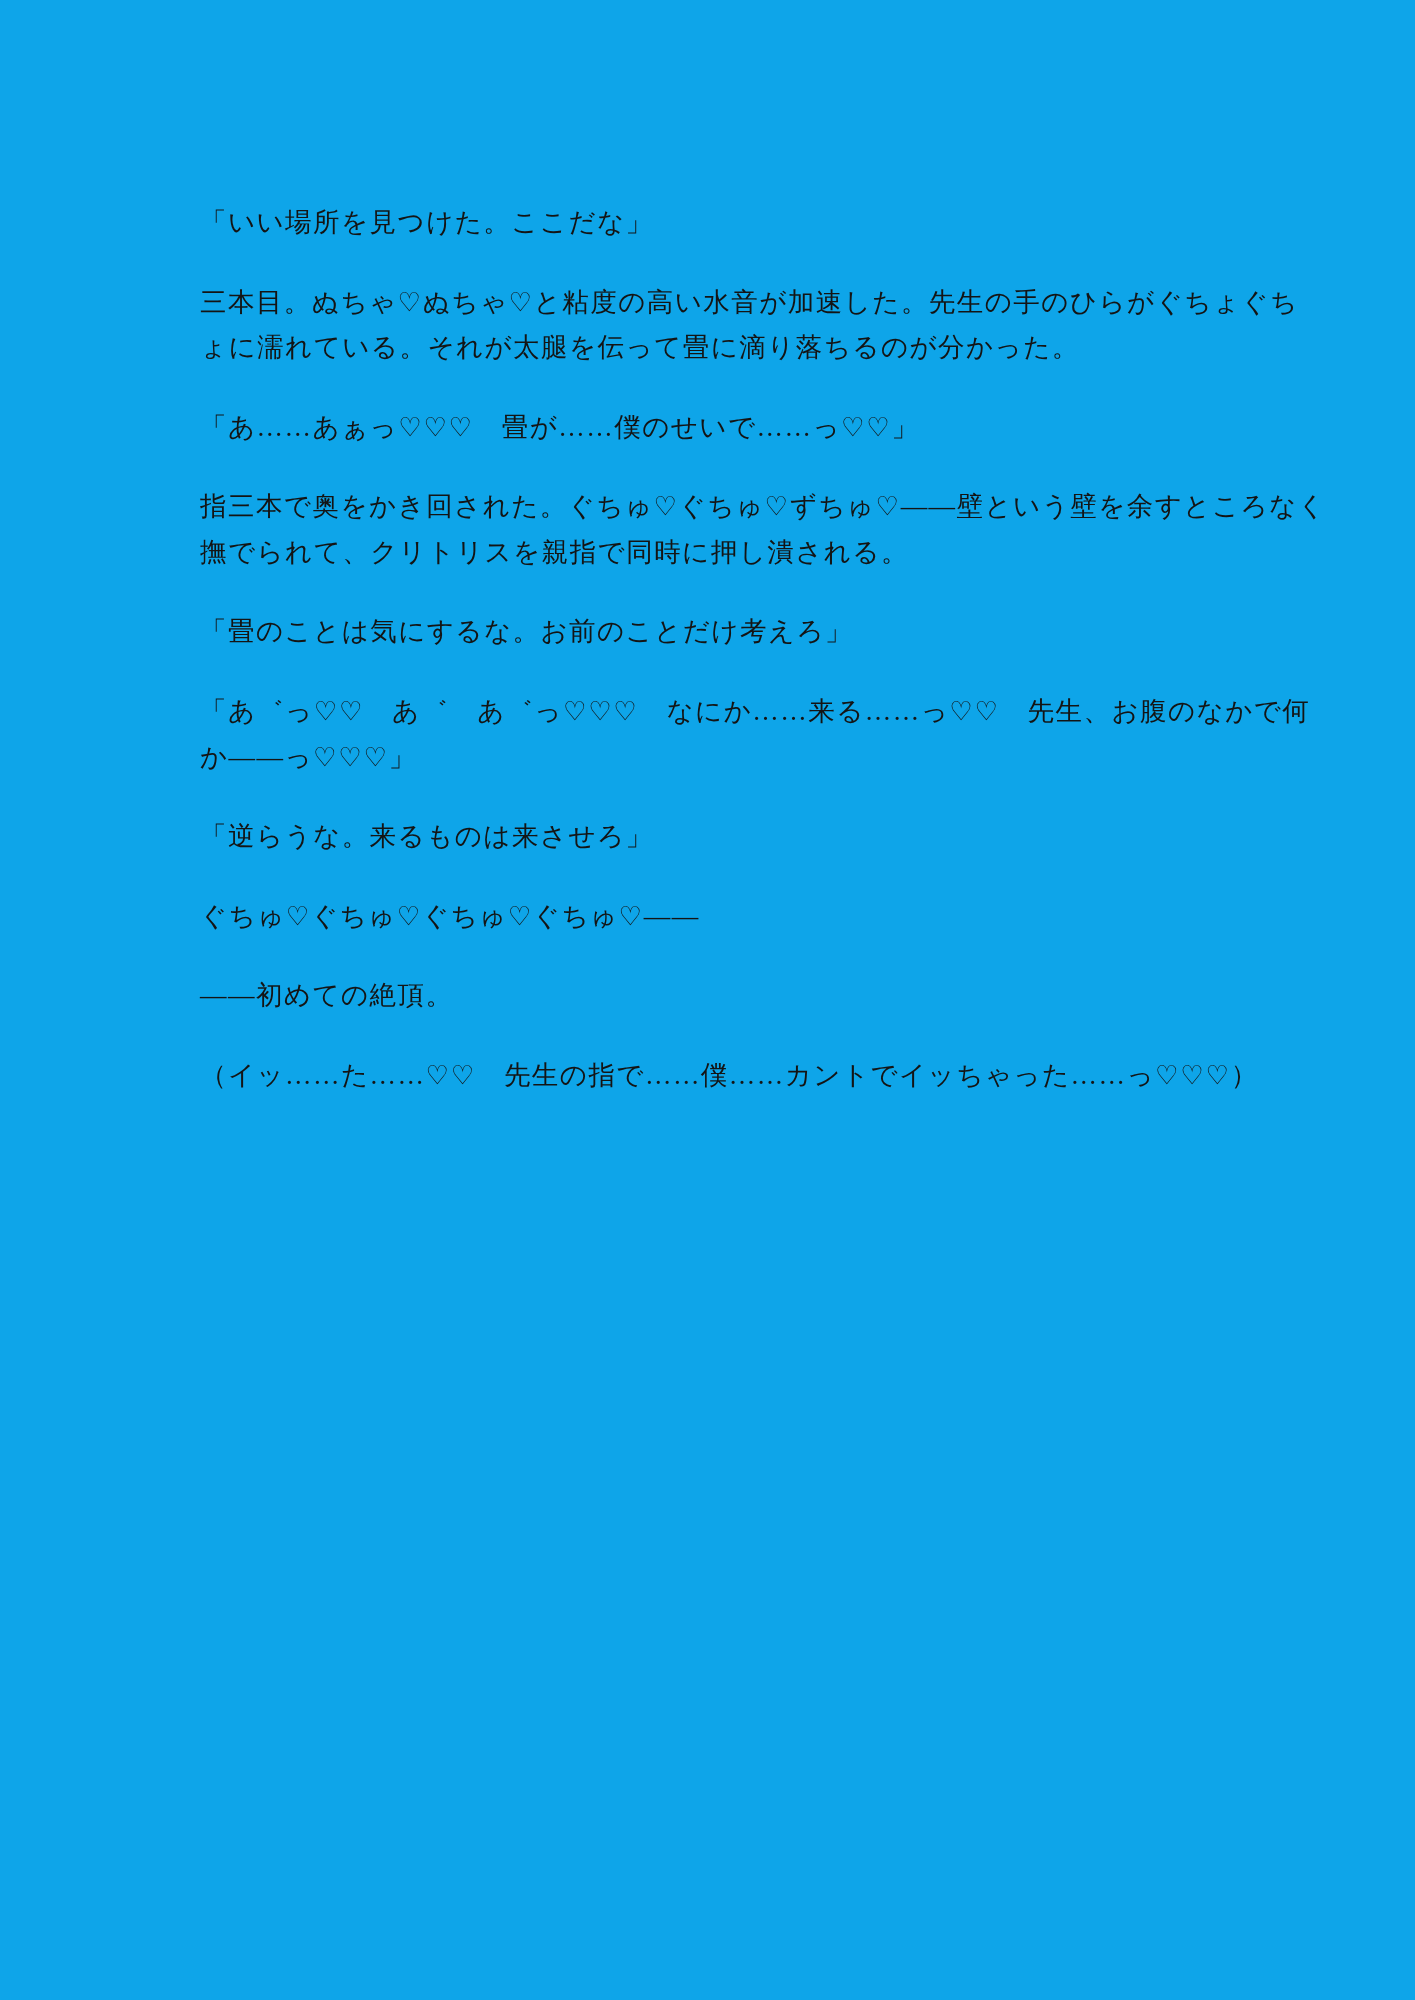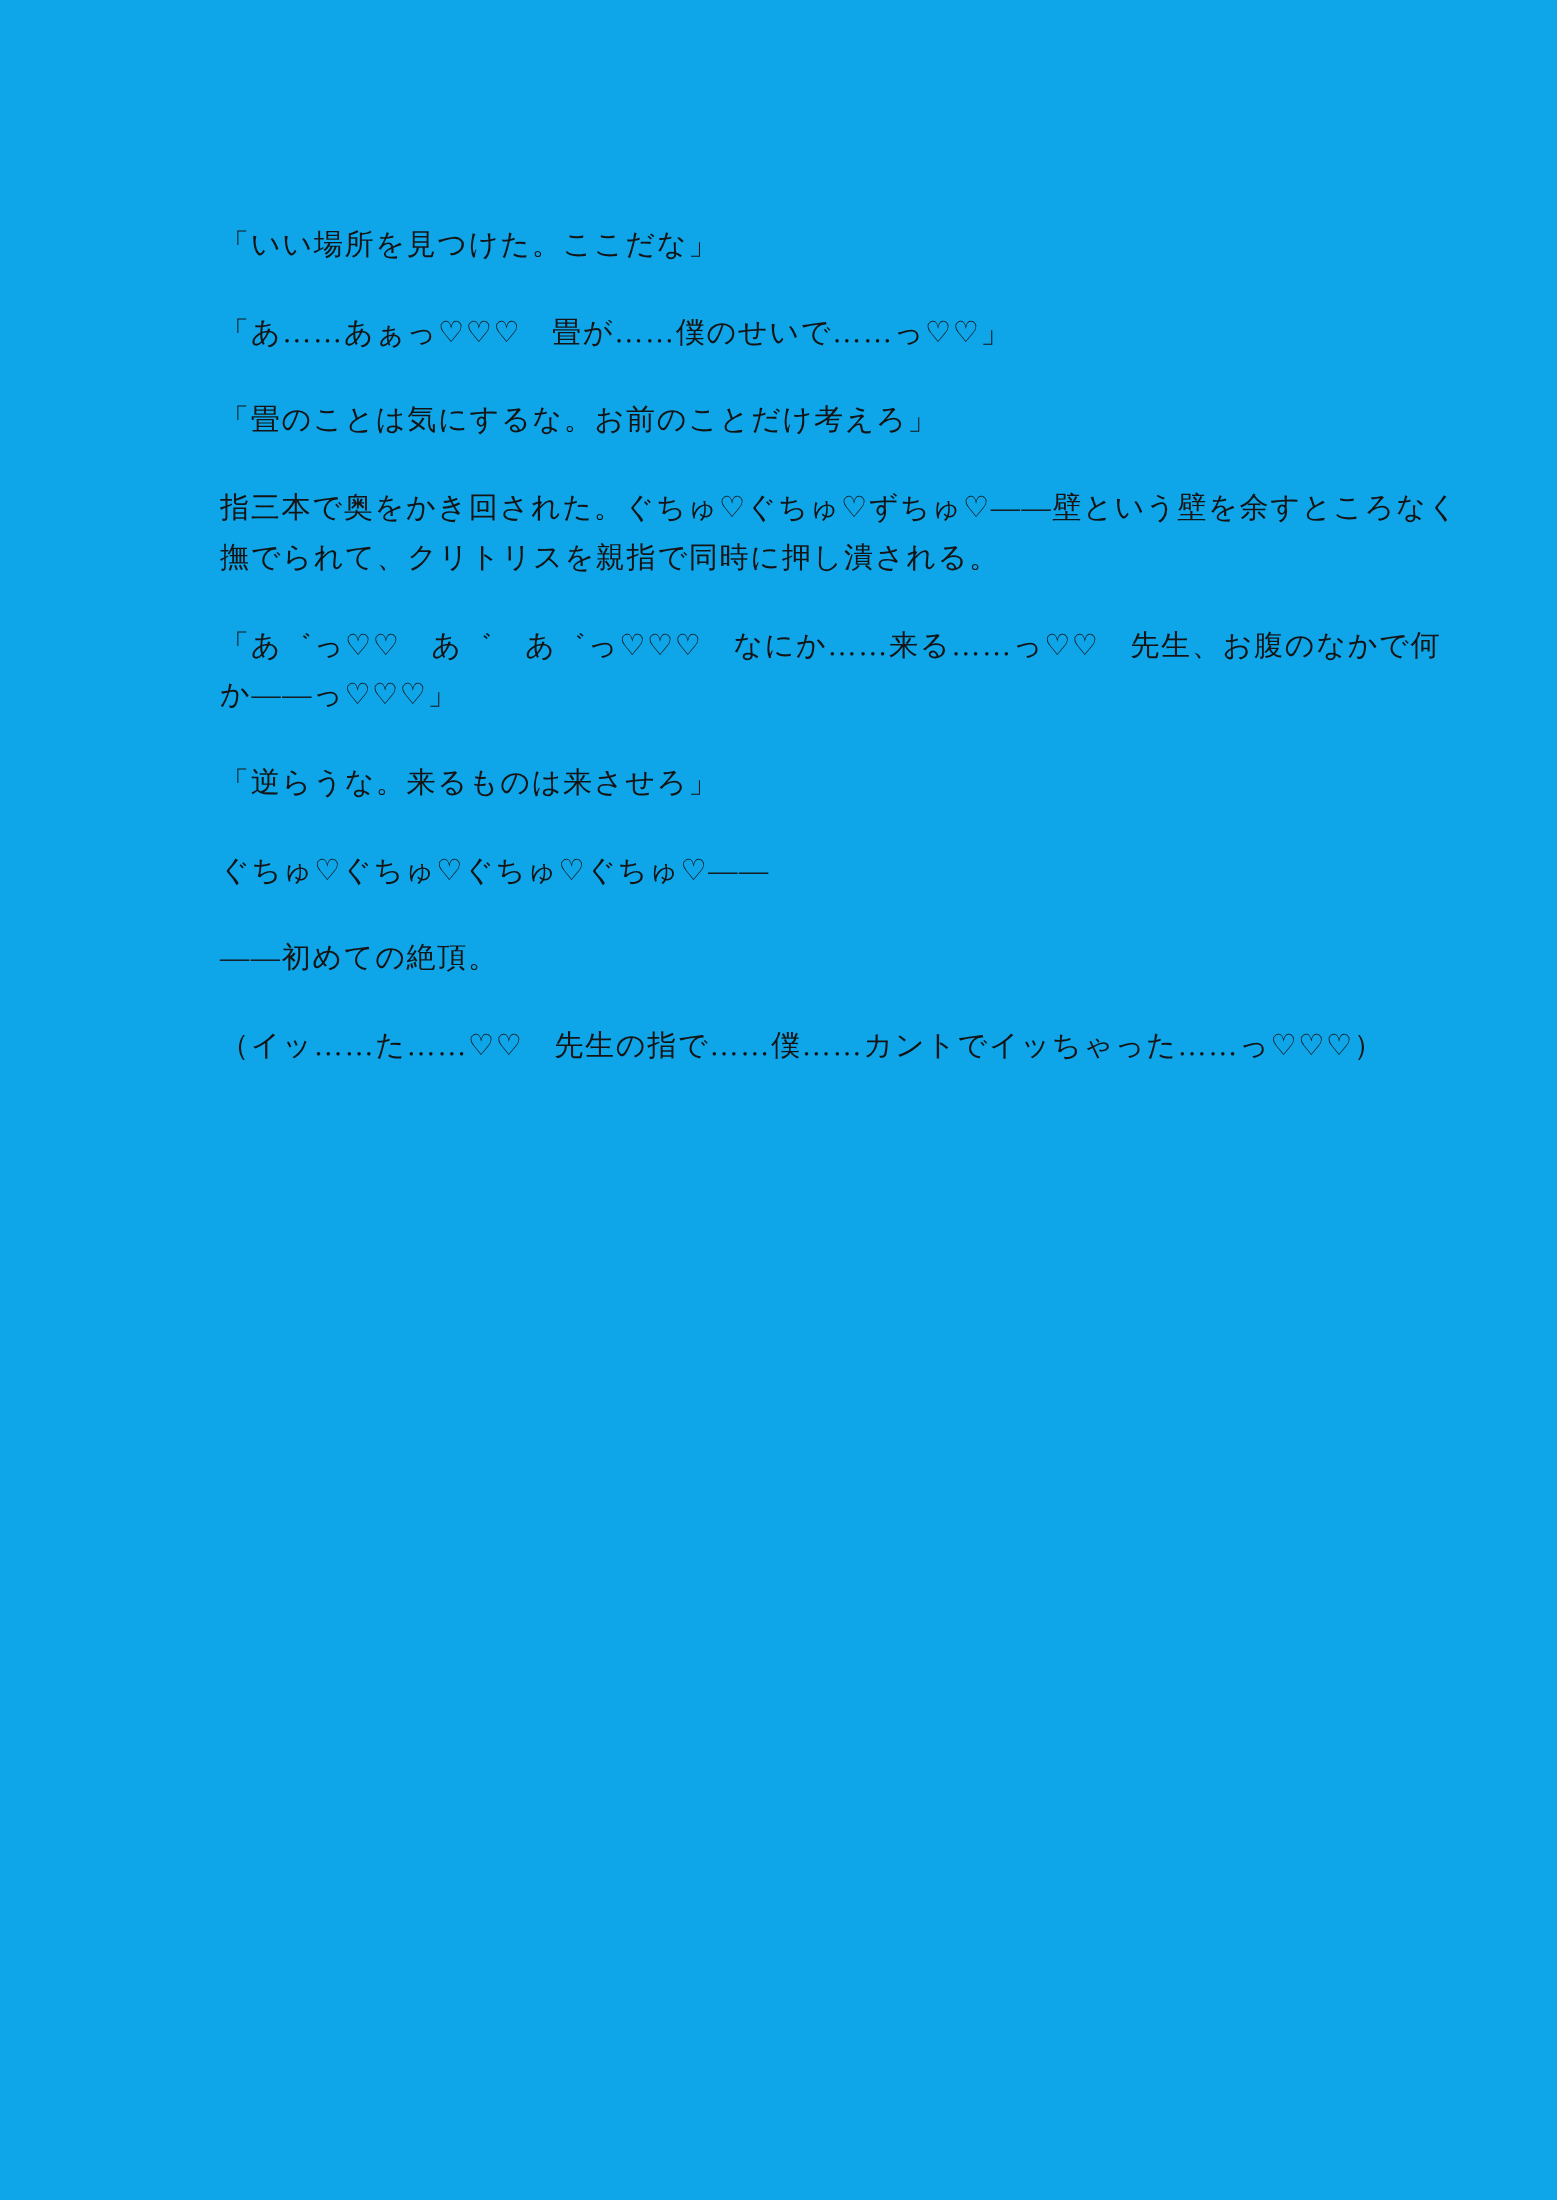--- a/index.html
+++ b/index.html
@@ -38,22 +38,23 @@
   .para:last-child {
     margin-bottom: 0;
   }
 </style>
 </head>
 <body>
 
 <div class="page">
   <div class="body-text">
     <p class="para">「いい場所を見つけた。ここだな」</p>
+    <p class="para">三本目。ぬちゃ♡ぬちゃ♡と粘度の高い水音が加速した。先生の手のひらがぐちょぐちょに濡れている。それが太腿を伝って畳に滴り落ちるのが分かった。</p>
     <p class="para">「あ……あぁっ♡♡♡　畳が……僕のせいで……っ♡♡」</p>
+    <p class="para">指三本で奥をかき回された。ぐちゅ♡ぐちゅ♡ずちゅ♡——壁という壁を余すところなく撫でられて、クリトリスを親指で同時に押し潰される。</p>
     <p class="para">「畳のことは気にするな。お前のことだけ考えろ」</p>
-    <p class="para">指三本で奥をかき回された。ぐちゅ♡ぐちゅ♡ずちゅ♡——壁という壁を余すところなく撫でられて、クリトリスを親指で同時に押し潰される。</p>
     <p class="para">「あ゛っ♡♡　あ゛　あ゛っ♡♡♡　なにか……来る……っ♡♡　先生、お腹のなかで何か——っ♡♡♡」</p>
     <p class="para">「逆らうな。来るものは来させろ」</p>
     <p class="para">ぐちゅ♡ぐちゅ♡ぐちゅ♡ぐちゅ♡——</p>
     <p class="para">——初めての絶頂。</p>
     <p class="para">（イッ……た……♡♡　先生の指で……僕……カントでイッちゃった……っ♡♡♡）</p>
   </div>
 </div>
 
 </body></html>

